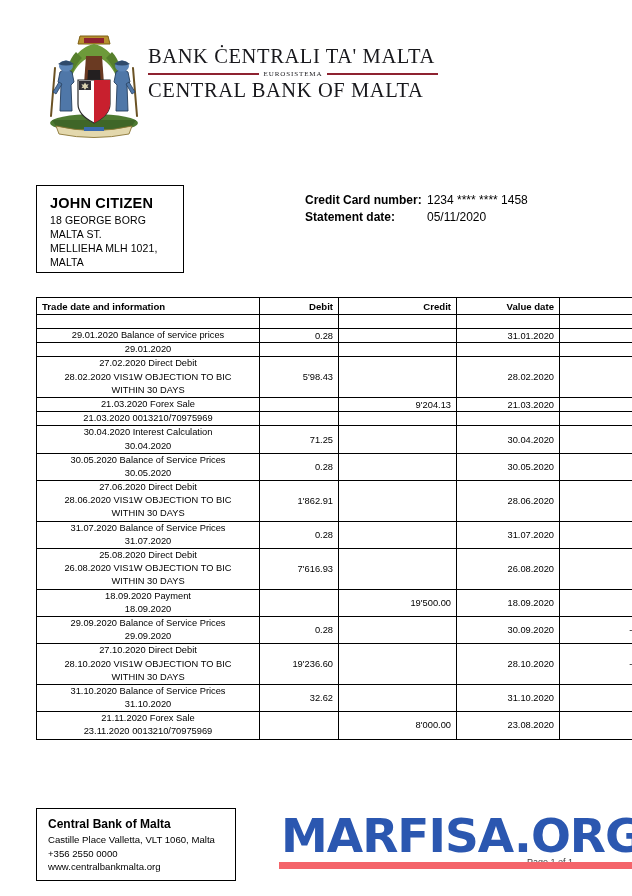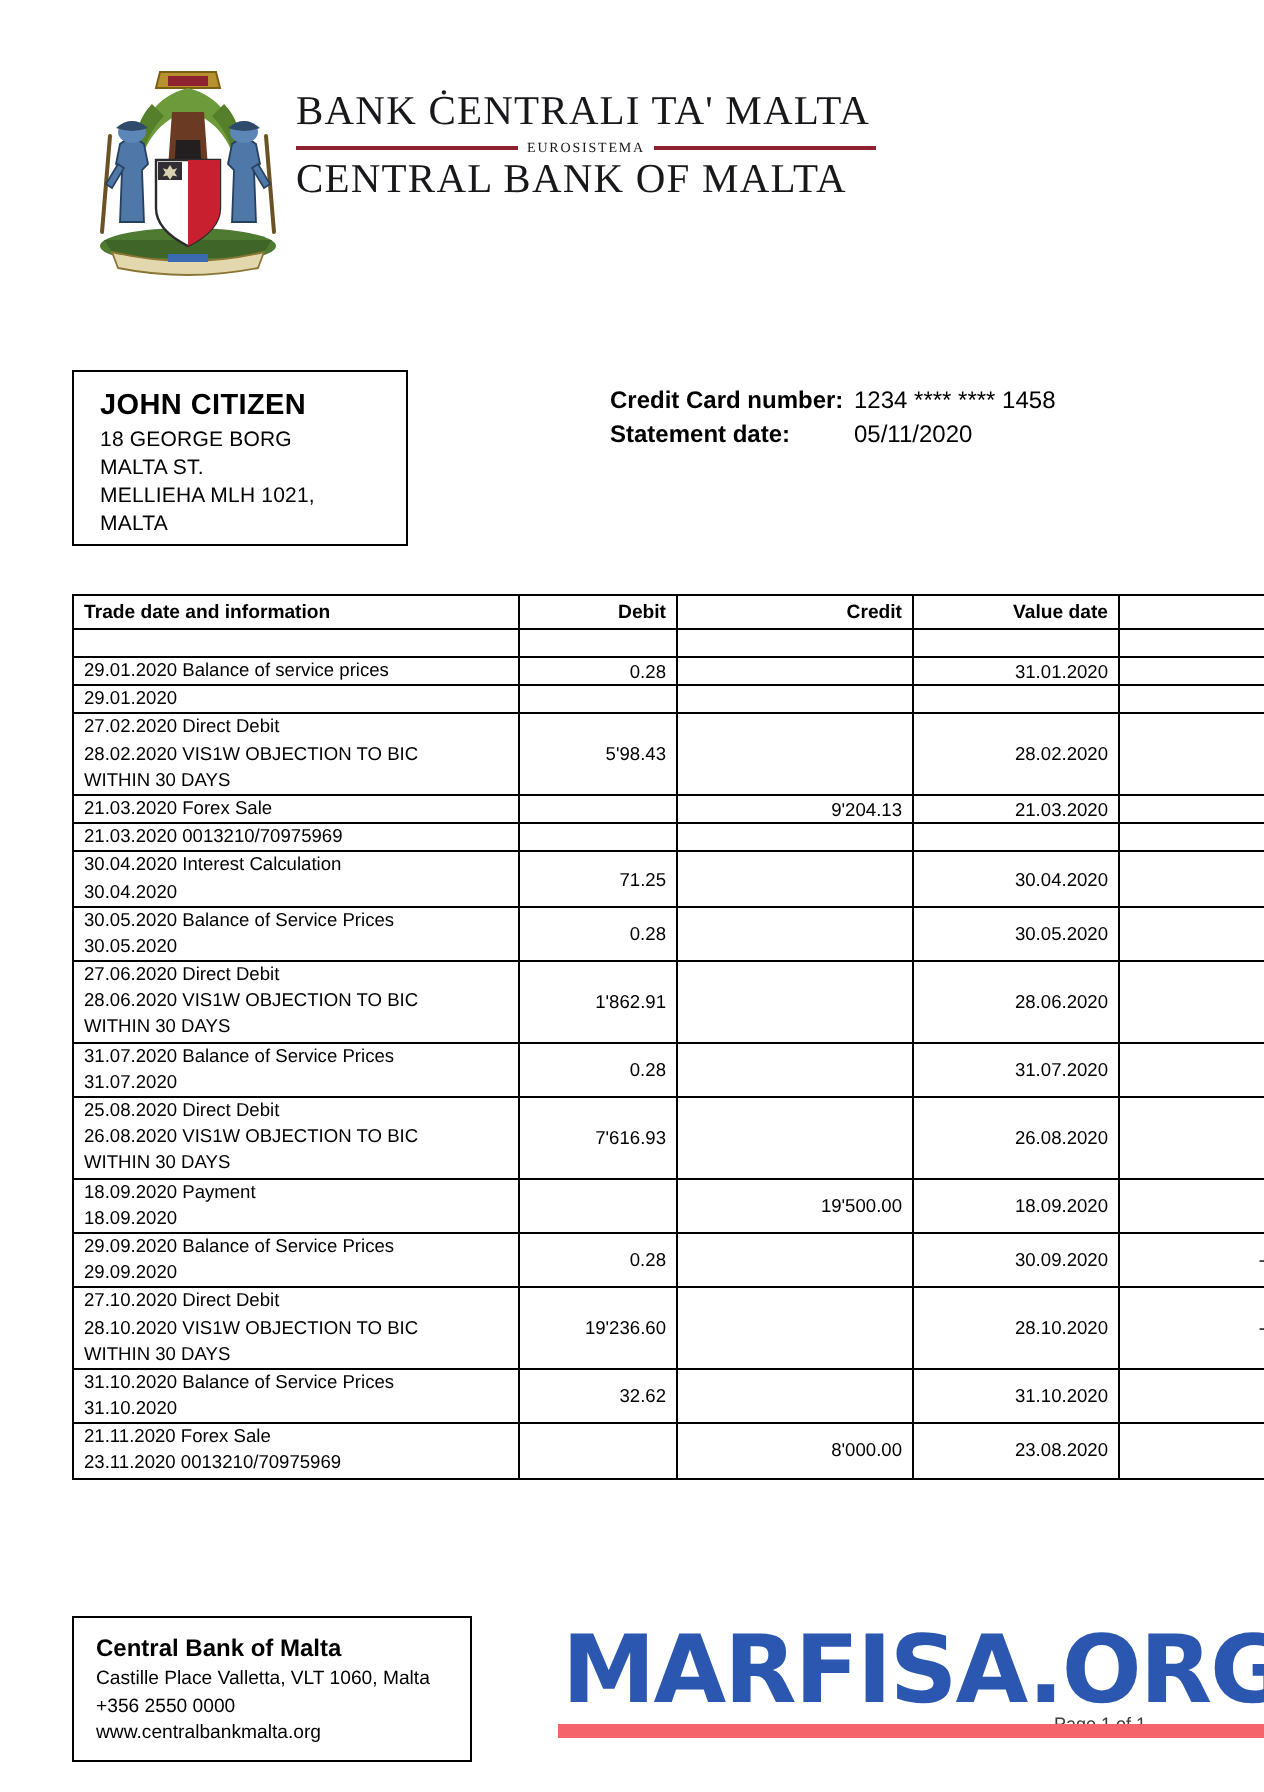--- a/index.html
+++ b/index.html
@@ -58,21 +58,21 @@
     font-size: 7px;
     letter-spacing: 0.9px;
     color: #18181c;
     white-space: nowrap;
   }
 
   
   #addr-box {
     position: absolute;
     left: 36px; top: 185px;
-    width: 168px; height: 88px;
+    width: 148px; height: 88px;
     border: 1px solid #000;
     box-sizing: border-box;
     padding: 9px 0 0 13px;
   }
   #cust-name {
     font-size: 14.5px;
     font-weight: bold;
     letter-spacing: 0.2px;
     margin-bottom: 3px;
   }
@@ -124,21 +124,21 @@
   .c-deb   { width: 68px;  text-align: right; }
   .c-cre   { width: 80px;  text-align: right; padding-left: 32px; }
   .c-val   { width: 92px;  text-align: right; }
   .c-bal   { width: 108px; text-align: right; }
 
   tbody td { padding: 0 5px; }
   td.info { text-align: left; }
   td.num  { text-align: right; }
 
   .lines { line-height: 1.42; }
-  .lines div { white-space: nowrap; }
+  .lines div { white-space: nowrap; text-align: center; }
 
   tr.h1 td { height: 13px; }
   tr.h2 td { height: 26px; }
   tr.h3 td { height: 39px; }
 
   
   #foot-box {
     position: absolute;
     left: 36px; top: 808px;
     width: 200px; height: 73px;

